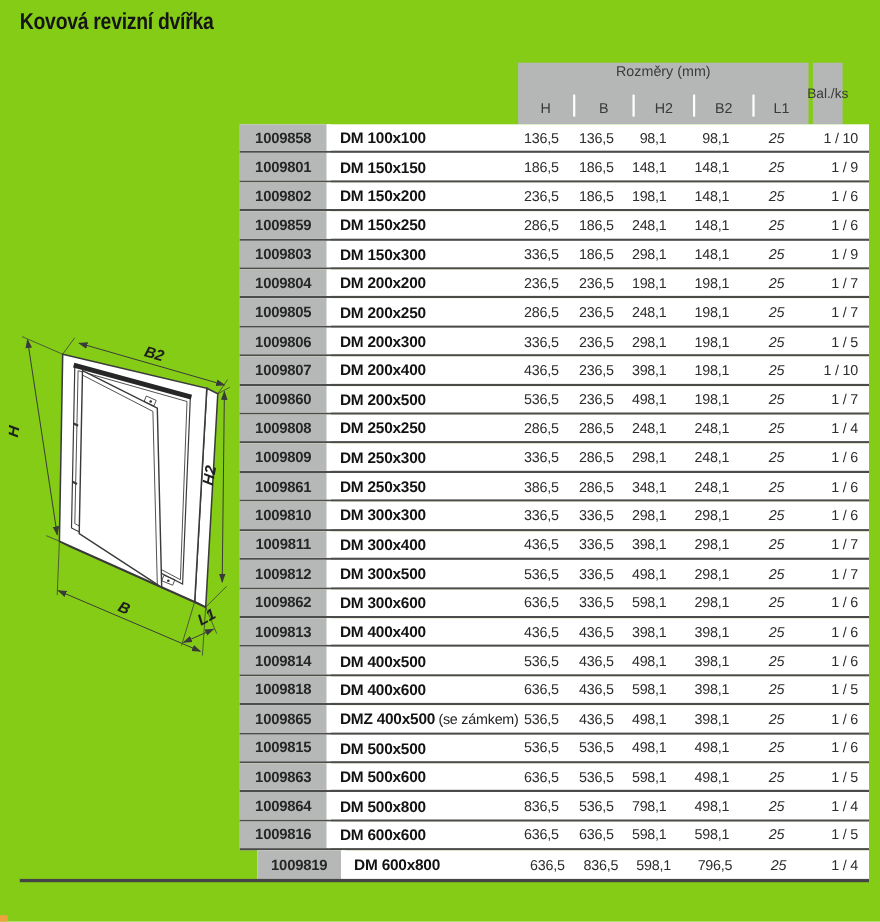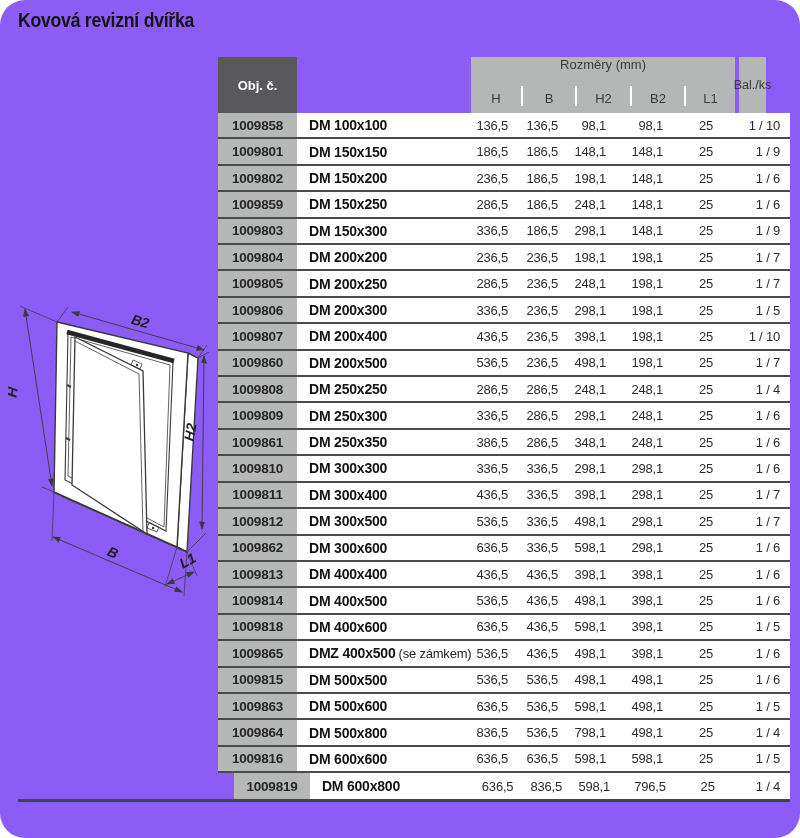--- a/index.html
+++ b/index.html
@@ -1,17 +1,17 @@
 <!DOCTYPE html>
 <html><head>
 <meta charset="utf-8">
 <style>
   html,body{margin:0;padding:0;background:#fff;}
-  #screen{position:relative;width:800px;height:838px;background:#8b5cf6;overflow:hidden;
-          font-family:"Liberation Sans",sans-serif;color:#1f1f1f;border-radius:25px;}
+  #screen{position:relative;width:800px;height:838px;background:#84cc16;overflow:hidden;
+          font-family:"Liberation Sans",sans-serif;color:#1f1f1f;}
   
   .title{position:absolute;left:18px;top:8px;font-size:21px;font-weight:800;color:#151515;
          letter-spacing:-0.3px;transform:scaleX(0.84);transform-origin:left top;white-space:nowrap;}
   
   .hcell{position:absolute;top:57px;height:56px;background:#b5b7b6;color:#3a3a3a;font-size:13px;
          display:flex;align-items:center;justify-content:center;box-sizing:border-box;}
   #h-vykres{left:18px;width:196px;}
   #h-obj{left:218px;width:79px;background:#59595b;color:#ffffff;font-weight:700;}
   #h-typ{left:301px;width:166px;font-weight:700;color:#242424;}
   #h-group{left:471px;width:264px;display:block;}
@@ -30,43 +30,40 @@
   .c-gap{width:4px;align-self:stretch;background:#ffffff;}
   .c-typ{width:166px;padding-left:8px;box-sizing:border-box;font-weight:700;font-size:14px;color:#121212;
          white-space:nowrap;display:flex;align-items:baseline;letter-spacing:-0.2px;}
   .typ-note{font-size:13px;font-weight:400;color:#222;margin-left:3px;}
   .num{box-sizing:border-box;display:flex;justify-content:flex-end;align-items:center;
        font-size:13px;color:#2c2c2c;white-space:nowrap;letter-spacing:-0.2px;}
   .c-h{width:54px;padding-right:13px;}
   .c-b{width:54px;padding-right:17px;}
   .c-h2{width:55px;padding-right:24px;}
   .c-b2{width:54px;padding-right:21px;}
-  .c-l1{width:51px;padding-right:22px;}
+  .c-l1{width:51px;padding-right:22px;font-style:italic;}
   .c-bal{width:55px;padding-right:10px;}
   
   #bottom-rule{position:absolute;left:18px;top:799px;width:772px;height:3px;background:#454545;}
   
   #drawing{position:absolute;left:8px;top:280px;width:207px;height:325px;}
   #corner-mark{position:absolute;left:0;top:832px;width:7px;height:6px;background:#eda33f;}
   svg .ln{stroke:#3a3a3a;stroke-width:1.4;fill:#ffffff;}
   svg .ln2{stroke:#3a3a3a;stroke-width:0.8;fill:none;}
   svg .dim{stroke:#3a3a3a;stroke-width:0.9;fill:none;}
   svg .ext{stroke:#3a3a3a;stroke-width:0.7;fill:none;}
   svg text{font-family:"Liberation Sans",sans-serif;font-weight:700;font-style:italic;font-size:14px;fill:#1e1e1e;text-anchor:middle;}
 </style>
 </head>
 <body>
 
 <div id="screen">
 
   <div class="title">Kovová revizní dvířka</div>
 
-  <div class="hcell" id="h-obj">
-    <span>Obj. č.</span>
-  </div>
   <div class="hcell" id="h-group">
     <div class="group-top">
       <span>Rozměry (mm)</span>
     </div>
     <div class="group-bottom">
       <div class="sub sub-h">H</div>
       <div class="tick"></div>
       <div class="sub sub-b">B</div>
       <div class="tick"></div>
       <div class="sub sub-h2">H2</div>

